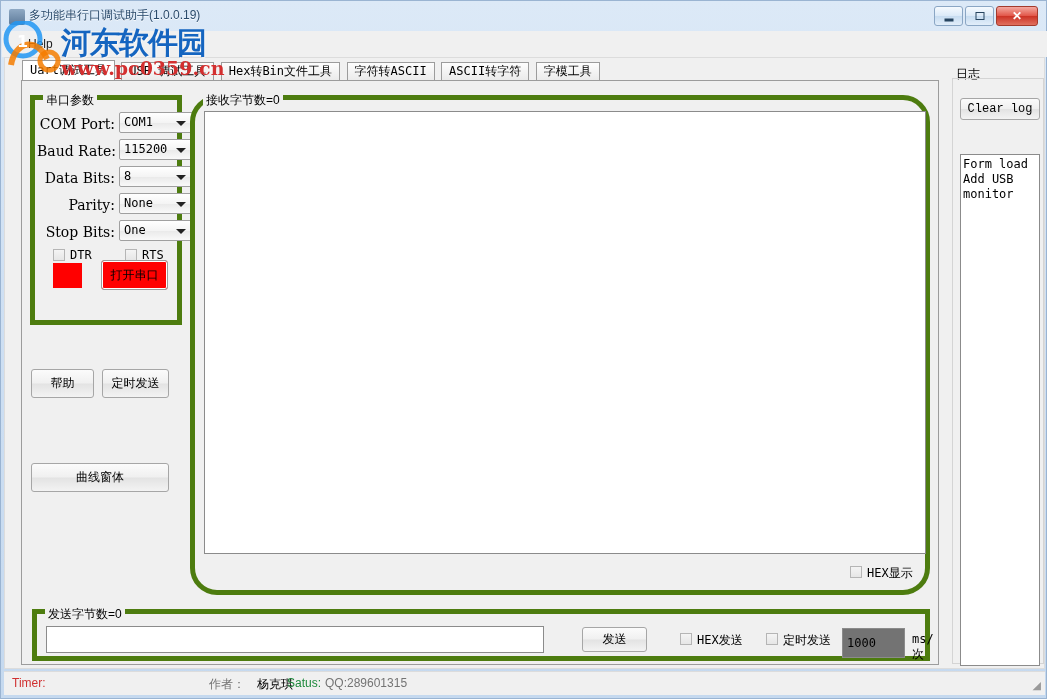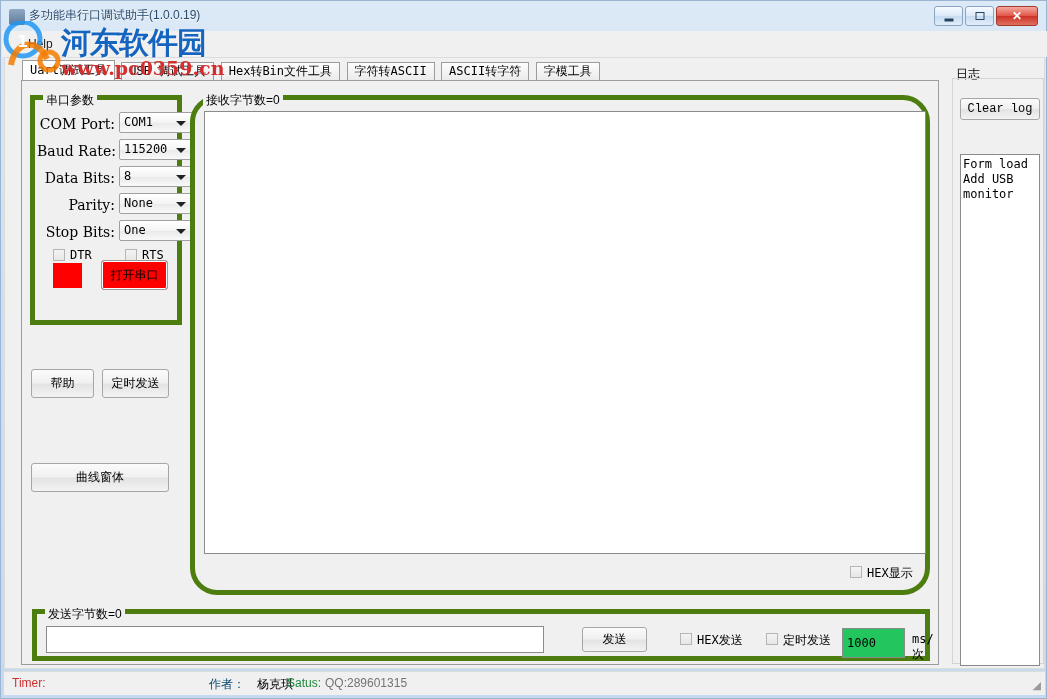--- a/index.html
+++ b/index.html
@@ -229,21 +229,21 @@
   }
   #btn-send {
     position: absolute; left: 545px; top: 13px;
     width: 65px; height: 25px; line-height: 23px;
   }
   #hexsend-wrap { position: absolute; left: 643px; top: 18px; }
   #timedsend-wrap { position: absolute; left: 729px; top: 18px; }
   #interval-input {
     position: absolute; left: 805px; top: 14px;
     width: 63px; height: 22px;
-    background: #22c55e;
+    background: #737373;
     border: 1px solid #8b8b8b;
     font-family: "DejaVu Sans Mono", monospace;
     font-size: 12px;
     padding: 14px 4px;
     outline: none;
   }
   #interval-unit {
     position: absolute; left: 875px; top: 18px;
     font-family: "DejaVu Sans Mono", monospace;
     font-size: 12px; color: #000;
@@ -287,21 +287,21 @@
 
   
   #statusbar {
     position: absolute; left: 3px; bottom: 3px;
     width: 1041px; height: 24px;
     background: #f0f0f0;
     border-top: 1px solid #dcdcdc;
   }
   .sb-item { position: absolute; top: 4px; font-size: 12px; white-space: nowrap; }
   #sb-timer  { left: 8px;   color: #d03030; }
-  #sb-author-lbl { left: 205px; color: #0c4a6e; }
+  #sb-author-lbl { left: 205px; color: #737373; }
   #sb-author-val { left: 253px; color: #000000; }
   #sb-status-lbl { left: 283px; color: #1e8a3c; }
   #sb-status-val { left: 321px; color: #737373; }
   #sb-grip {
     position: absolute; right: 4px; bottom: 3px;
     font-size: 11px; color: #9a9a9a;
   }
 
   
   #watermark {

